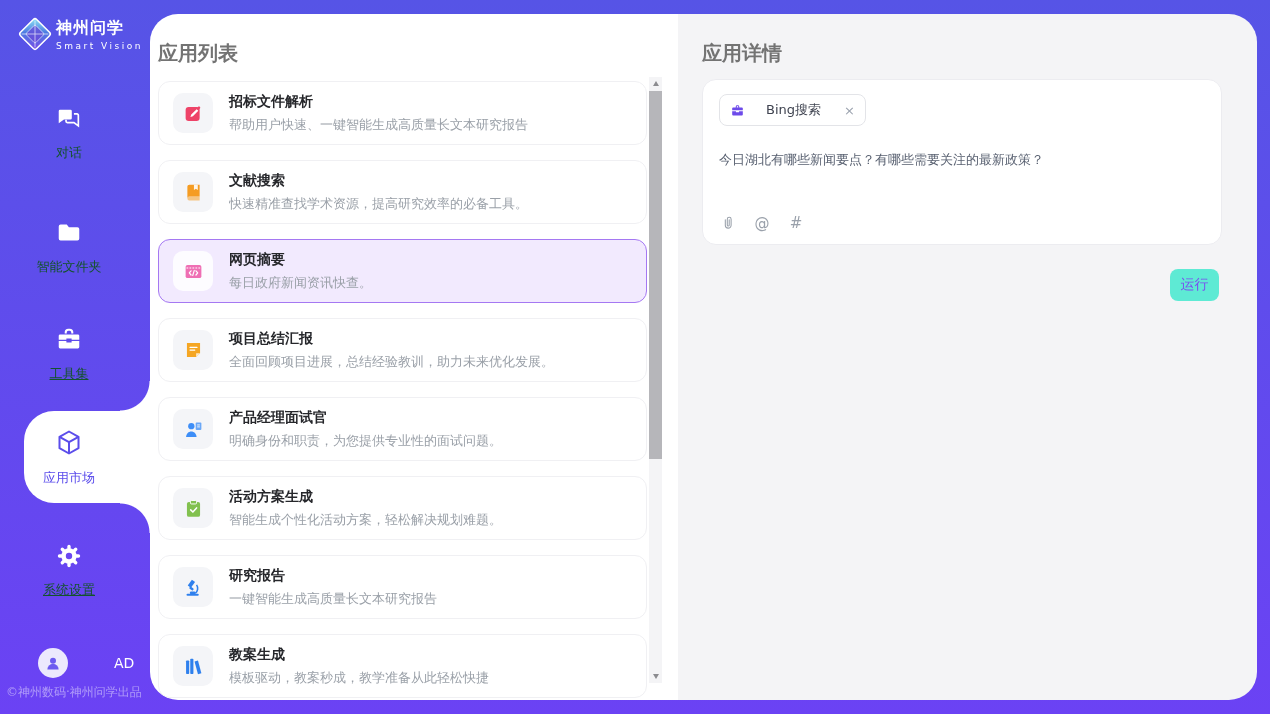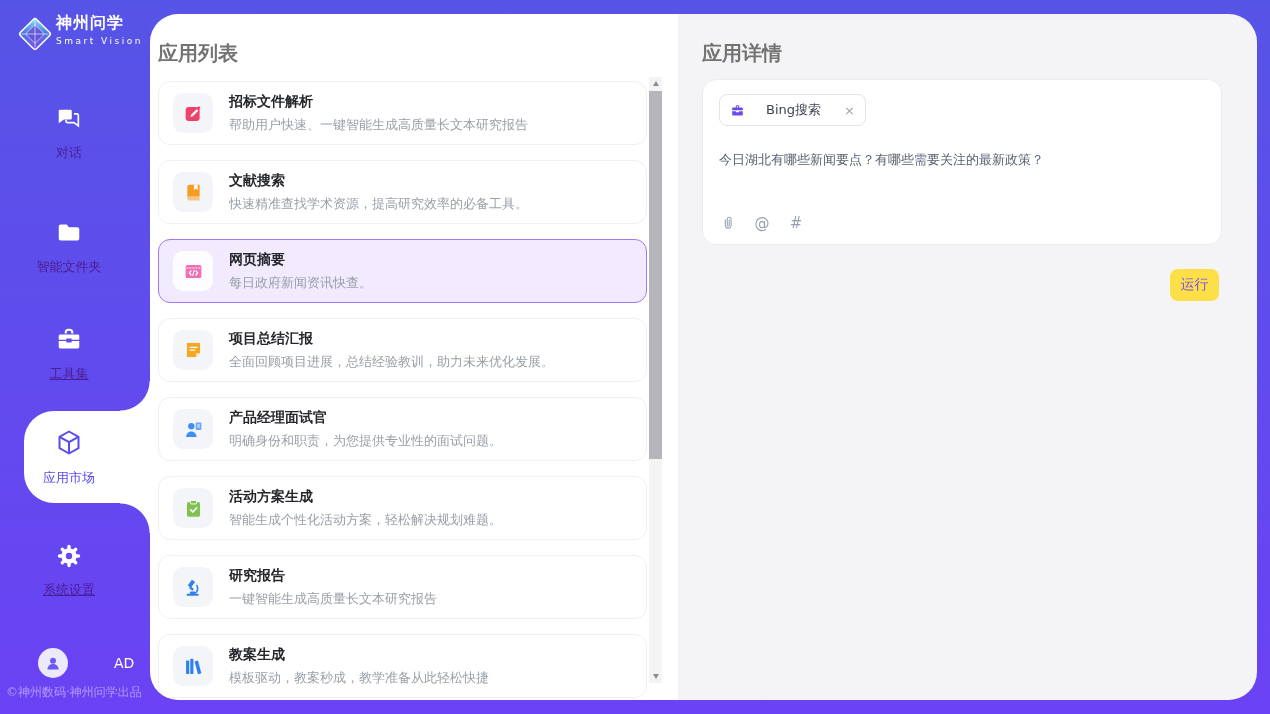--- a/index.html
+++ b/index.html
@@ -4,26 +4,26 @@
 <style>
   * { margin:0; padding:0; box-sizing:border-box; }
   html,body { width:1270px; height:714px; overflow:hidden; }
   body {
     font-family:"DejaVu Sans","Liberation Sans",sans-serif;
     background:linear-gradient(180deg,#5654e6 0%,#6b42f4 100%);
     position:relative;
   }
   
   .sidebar { position:absolute; left:0; top:0; width:150px; height:714px; }
-  .brand { position:absolute; left:14px; top:13px; display:flex; align-items:flex-start; gap:0; }
+  .brand { position:absolute; left:14px; top:13px; display:flex; align-items:center; gap:0; }
   .logo-diamond { width:42px; height:42px; }
   .brand-text .brand-name { color:#fff; font-size:16px; font-weight:bold; letter-spacing:1px; }
   .brand-text .brand-sub { color:#fff; font-size:9px; letter-spacing:2.5px; margin-top:2px; }
   .nav-item { position:absolute; left:0; width:138px; display:flex; flex-direction:column; align-items:center; gap:7px; cursor:pointer; z-index:2; }
-  .nav-item .nav-label { color:#4c1d95; font-size:13px; }
+  .nav-item .nav-label { color:#14532d; font-size:13px; }
   .nav-item.underline .nav-label { text-decoration:underline; }
   .nav-item.active .nav-label { color:#5b4deb; text-decoration:none; }
   .tab-blob { position:absolute; left:24px; right:0; top:411px; height:92px; background:#fff; border-radius:30px 0 0 30px; z-index:1; }
   .tab-blob::before, .tab-blob::after { content:""; position:absolute; right:0; width:30px; height:30px; }
   .tab-blob::before { top:-30px; background:radial-gradient(circle 30px at 0 0, rgba(0,0,0,0) 0 29px, #fff 30px); }
   .tab-blob::after { bottom:-30px; background:radial-gradient(circle 30px at 0 100%, rgba(0,0,0,0) 0 29px, #fff 30px); }
   .user-row { position:absolute; left:38px; top:648px; display:flex; align-items:center; gap:14px; z-index:2; }
   .avatar { width:30px; height:30px; border-radius:50%; background:#ece9fd; display:flex; align-items:center; justify-content:center; }
   .user-initials { color:#fff; font-size:14px;margin-left:32px; }
   .copyright { position:absolute; left:6px; top:684px; color:rgba(255,255,255,0.45); font-size:12px; white-space:nowrap; z-index:2; }
@@ -49,21 +49,21 @@
   
   .detail-panel { position:relative; width:579px; height:100%; background:#f4f4f6; }
   .detail-panel .panel-title { left:24px; top:26px; }
   .detail-card { position:absolute; left:24px; top:65px; width:520px; height:166px; background:#fff; border:1px solid #ececf0; border-radius:14px; }
   .chip { position:absolute; left:16px; top:14px; height:32px; display:inline-flex; align-items:center; gap:21px; background:#fff; border:1px solid #e3e4e8; border-radius:8px; padding:0 10px; cursor:pointer; }
   .chip-label { font-size:13px; color:#3f4350; }
   .chip-close { font-size:13px; color:#9ca3af; margin-left:2px; cursor:pointer; }
   .prompt { position:absolute; left:16px; top:70px; right:16px; font-size:13px; color:#596171; line-height:1.5; cursor:text; }
   .icon-row { position:absolute; left:16px; bottom:12px; display:flex; align-items:center; gap:16px; color:#9aa1ab; }
   .icon-btn { width:18px; height:18px; display:flex; align-items:center; justify-content:center; cursor:pointer; font-size:15px; color:#9aa1ab; }
-  .run-btn { position:absolute; right:38px; top:255px; width:49px; height:32px; background:#fde047; color:#7a50f0; font-size:14px; border:none; border-radius:8px; cursor:pointer; font-family:inherit; }
+  .run-btn { position:absolute; right:38px; top:255px; width:49px; height:32px; background:#5eead4; color:#7a50f0; font-size:14px; border:none; border-radius:8px; cursor:pointer; font-family:inherit; }
 </style>
 </head>
 <body>
 
 <aside class="sidebar">
   <div class="brand">
     <svg class="logo-diamond" viewBox="0 0 44 44">
       <defs>
         <linearGradient id="lgA" x1="0" y1="0" x2="1" y2="1">
           <stop offset="0" stop-color="#8fe9f5"></stop>

